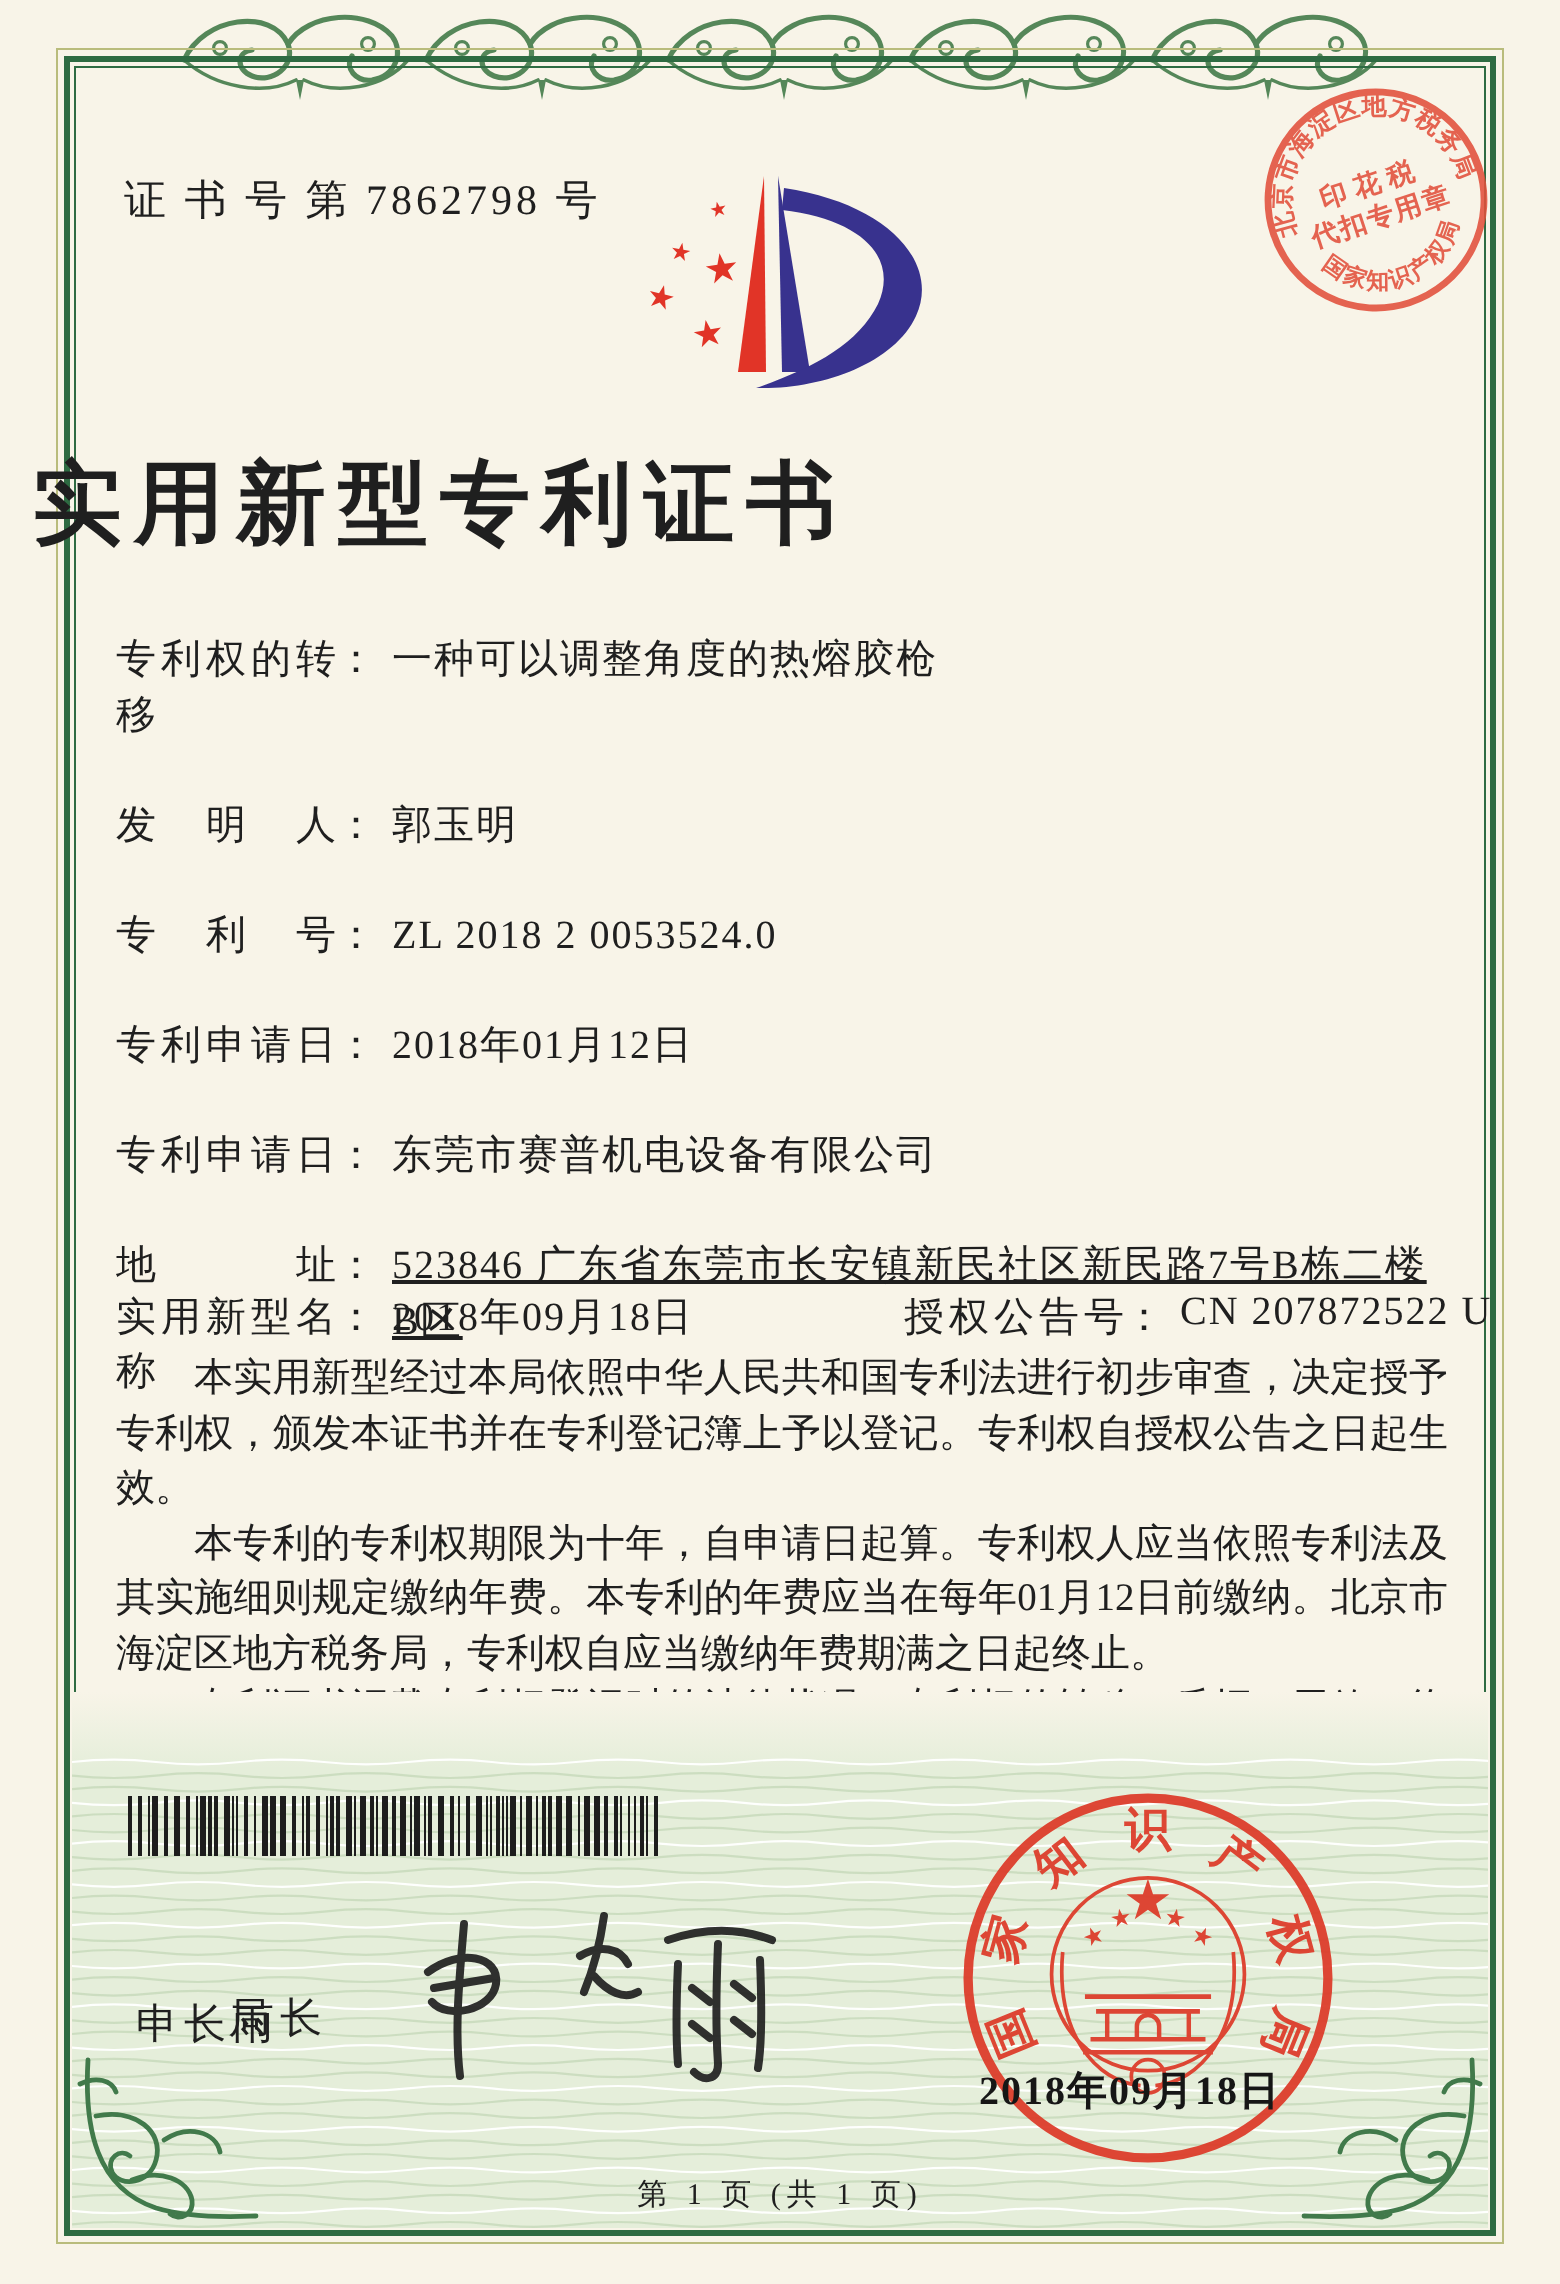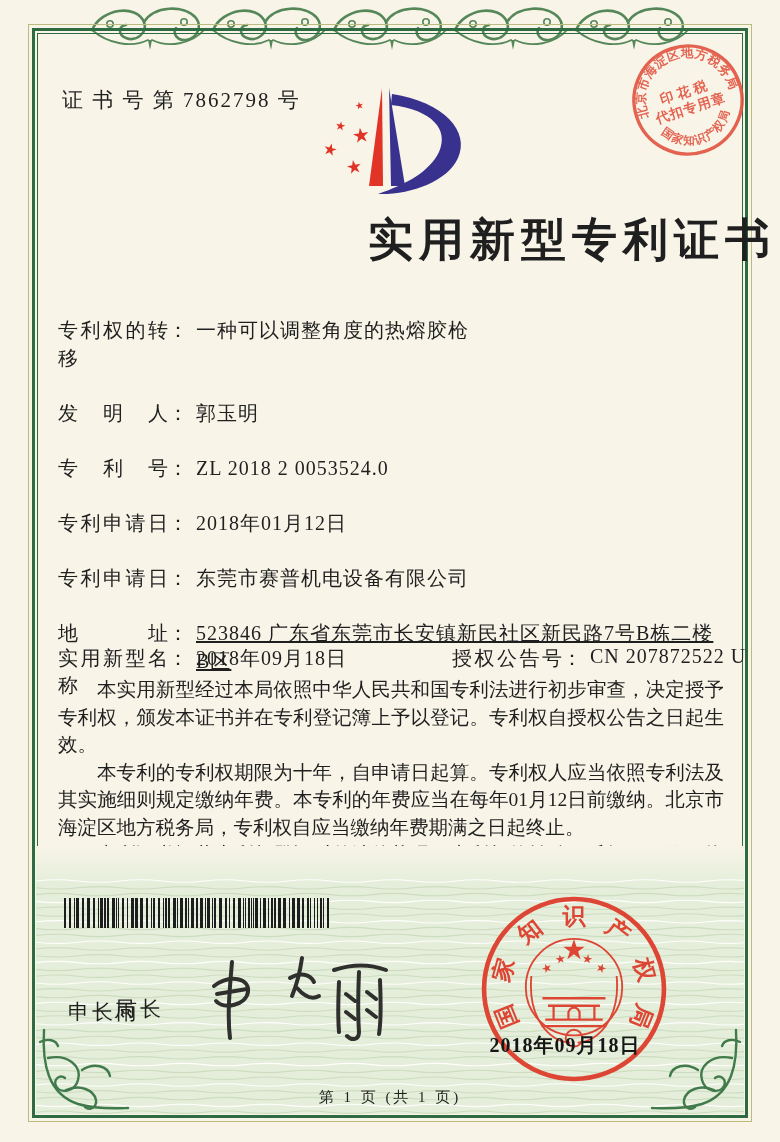--- a/index.html
+++ b/index.html
@@ -13,22 +13,22 @@
     border:1px solid #b9bc7c;box-sizing:border-box;}
   .frame-green{position:absolute;inset:3px;border:3px solid #2e6b42;}
   .frame-thin{position:absolute;inset:2px;border:1px solid #2e6b42;}
   
   .top-ornament{position:absolute;left:88px;top:0;width:604px;height:58px;}
   
   .cert-no{position:absolute;left:62px;top:86px;font-size:21px;letter-spacing:2px;}
   .logo{position:absolute;left:315px;top:82px;width:170px;height:125px;}
   .logo svg{position:absolute;left:0;top:0;}
   .lstar{position:absolute;color:#e13427;line-height:1;transform-origin:center;}
-  .title{position:absolute;left:0;right:0;top:206px;text-align:right;
-    font-size:45px;font-weight:600;letter-spacing:6px;margin:4px;}
+  .title{position:absolute;left:0;right:0;top:206px;text-align:left;
+    font-size:45px;font-weight:600;letter-spacing:6px;margin:16px;}
   
   .fields{position:absolute;left:58px;top:316px;width:664px;font-size:20px;line-height:28px;}
   .frow{display:flex;margin-bottom:27px;}
   .flabel{display:inline-block;width:110px;text-align:justify;text-align-last:justify;flex:none;}
   .fcolon{flex:none;}
   .fvalue{margin-left:8px;letter-spacing:1px;}
   .frow-addr .fvalue{max-width:535px;text-decoration:underline;}
   .grant-row{position:absolute;top:645px;left:0;width:780px;font-size:20px;}
   .grant-left{position:absolute;left:58px;display:flex;}
   .grant-right{position:absolute;left:452px;display:flex;}

